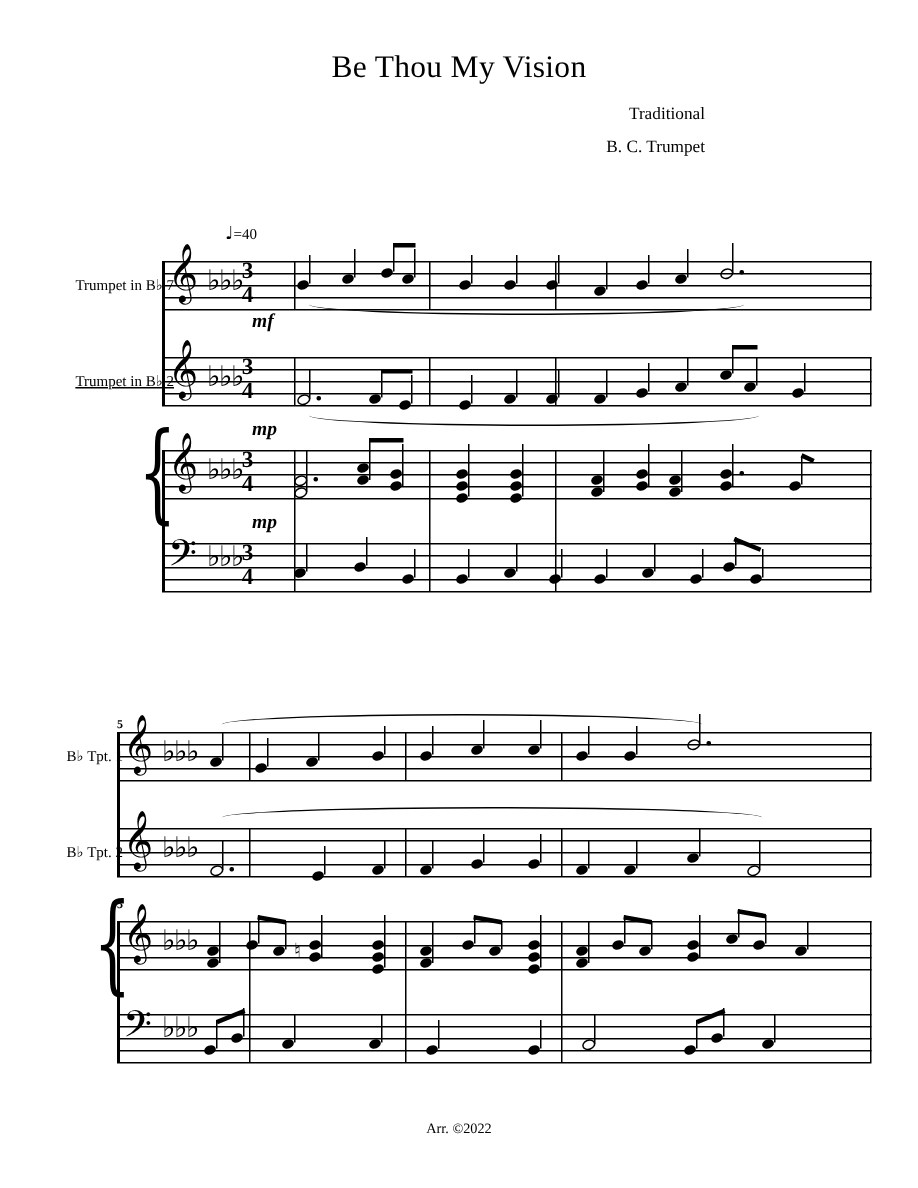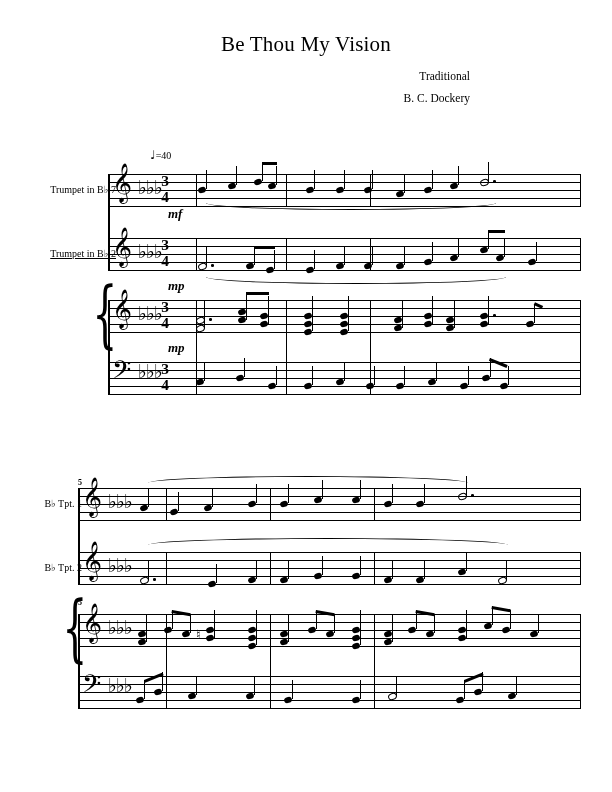--- a/index.html
+++ b/index.html
@@ -184,21 +184,21 @@
     transform: scaleX(0.55);
   }
 </style>
 </head>
 <body>
 
 <div class="page">
 
   <div class="doc-title">Be Thou My Vision</div>
   <div class="credit composer">Traditional</div>
-  <div class="credit arranger">B. C. Dockery</div>
+  <div class="credit arranger">B. C. Trumpet</div>
 
   <div class="system" id="system-1">
 
     <div class="tempo" style="left:150px; top:8px;"><span class="q">♩</span><span>=40</span></div>
 
     <div class="staff" id="s1-tpt1" style="left:108px; top:34px; width:473px; height:32px;">
       <div class="staff-lines">
           <i></i>
           <i></i>
           <i></i>
@@ -614,13 +614,14 @@
     <div class="barline" style="left:270px; top:82px; height:32px;"></div>
     <div class="barline" style="left:374px; top:82px; height:32px;"></div>
     <div class="barline" style="left:580px; top:82px; height:32px;"></div>
 
     <div class="barline" style="left:166px; top:144px; height:94px;"></div>
     <div class="barline" style="left:270px; top:144px; height:94px;"></div>
     <div class="barline" style="left:374px; top:144px; height:94px;"></div>
     <div class="barline" style="left:580px; top:144px; height:94px;"></div>
   </div>
 
+  <div class="footer">Arr. ©2022</div>
 </div>
 
 </body></html>

